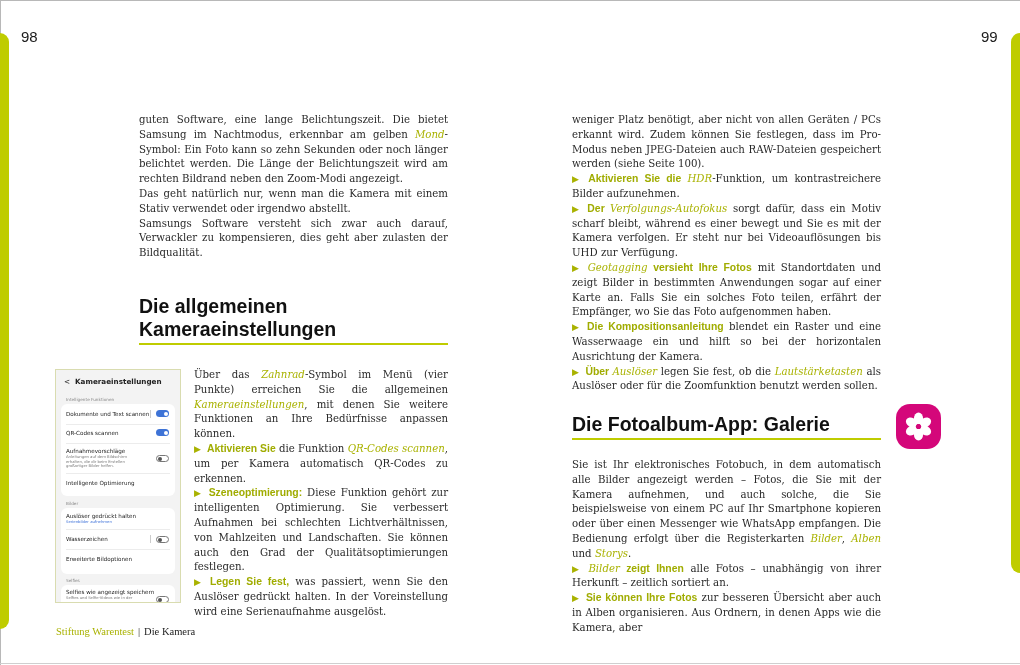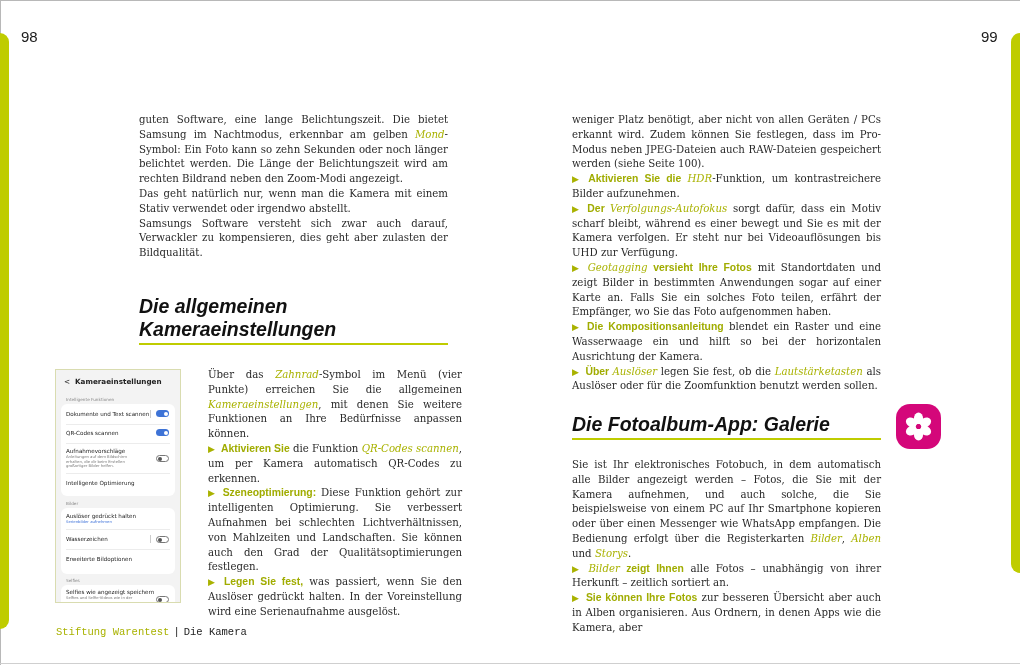--- a/index.html
+++ b/index.html
@@ -28,21 +28,21 @@
   .pn-right { left: 981px; }
 
   .col { position: absolute; font-size: 10.2px; line-height: 14.8px; text-align: justify; hyphens: manual; }
   .col p { margin: 0; }
   .em { color: #a9b200; font-style: italic; }
   .strong { color: #a0ac00; font-family: "Liberation Sans", sans-serif; font-weight: bold; font-size: 10.4px; }
   .bullet { color: #a9b200; font-family: "DejaVu Sans", sans-serif; font-size: 9px; margin-right: 6px; }
 
   .h2 {
     position: absolute; font-family: "Liberation Sans", sans-serif; font-weight: bold;
-    font-size: 19.5px; line-height: 23px; color: #111; font-style: italic;
+    font-size: 19.5px; line-height: 23px; color: #111;
   }
   .h2-rule { position: absolute; height: 2px; background: #bfcc00; }
 
   
   .phone {
     position: absolute; left: 55px; top: 369px; width: 124px; height: 232px;
     border: 1px solid #d9dcb0; background: #f3f3f3; overflow: hidden;
     font-family: "DejaVu Sans", sans-serif; color: #222;
   }
   .ph-title { position: absolute; left: 8px; top: 7px; font-size: 7.2px; font-weight: bold; }
@@ -58,21 +58,21 @@
   .toggle.on::after { right: 1.5px; }
   .toggle.off::after { left: 1px; top: 0.5px; background: #555; }
   .ph-divider { position: absolute; left: 5px; right: 5px; height: 1px; background: #ececec; }
   .vsep { position: absolute; right: 24px; width: 1px; height: 8px; background: #ccc; }
 
   .app-icon {
     position: absolute; left: 896px; top: 404px; width: 45px; height: 45px;
     background: #d4077a; border-radius: 14px;
   }
 
-  .footer { position: absolute; left: 56px; top: 626px; font-family: Liberation Mono, monospace; font-size: 10.5px; }
+  .footer { position: absolute; left: 56px; top: 626px; font-family: Liberation Serif, serif; font-size: 10.5px; }
   .footer .brand { color: #a9b200; }
   .footer .sep { color: #222; margin: 0 4px; }
   .footer .chapter { color: #222; }
 </style>
 </head>
 <body>
 
 <div class="frame-top"></div>
 <div class="frame-left"></div>
 <div class="frame-bottom"></div>
@@ -87,21 +87,21 @@
     <p><span>Das geht natürlich nur, wenn man die Kamera mit einem Stativ verwendet oder irgendwo abstellt.</span></p>
     <p><span>Samsungs Software versteht sich zwar auch darauf, Verwackler zu kompensieren, dies geht aber zulasten der Bildqualität.</span></p>
   </div>
 
 <div class="h2" style="left:139px; top:295px;">
   <div>Die allgemeinen</div>
   <div>Kameraeinstellungen</div>
 </div>
 <div class="h2-rule" style="left:139px; top:343px; width:309px;"></div>
 
-<div class="col" style="left:208px; top:368px; width:254px;">
+<div class="col" style="left:194px; top:368px; width:254px;">
     <p><span>Über das </span><span class="em">Zahnrad</span><span>-Symbol im Menü (vier Punkte) erreichen Sie die allgemeinen </span><span class="em">Kameraeinstellungen</span><span>, mit denen Sie weitere Funktionen an Ihre Bedürfnisse anpassen können.</span></p>
     <p><span class="bullet">▶</span><span class="strong">Aktivieren Sie</span><span> die Funktion </span><span class="em">QR-Codes scannen</span><span>, um per Kamera automatisch QR-Codes zu erkennen.</span></p>
     <p><span class="bullet">▶</span><span class="strong">Szeneoptimierung:</span><span> Diese Funktion gehört zur intelligenten Optimierung. Sie verbessert Aufnahmen bei schlechten Lichtverhältnissen, von Mahlzeiten und Landschaften. Sie können auch den Grad der Qualitätsoptimierungen festlegen.</span></p>
     <p><span class="bullet">▶</span><span class="strong">Legen Sie fest,</span><span> was passiert, wenn Sie den Auslöser gedrückt halten. In der Voreinstellung wird eine Serienaufnahme ausgelöst.</span></p>
   </div>
 
 <div class="phone">
   <div class="ph-title">
     <span style="font-weight:normal;margin-right:5px;">&lt;</span><span>Kameraeinstellungen</span>
   </div>

